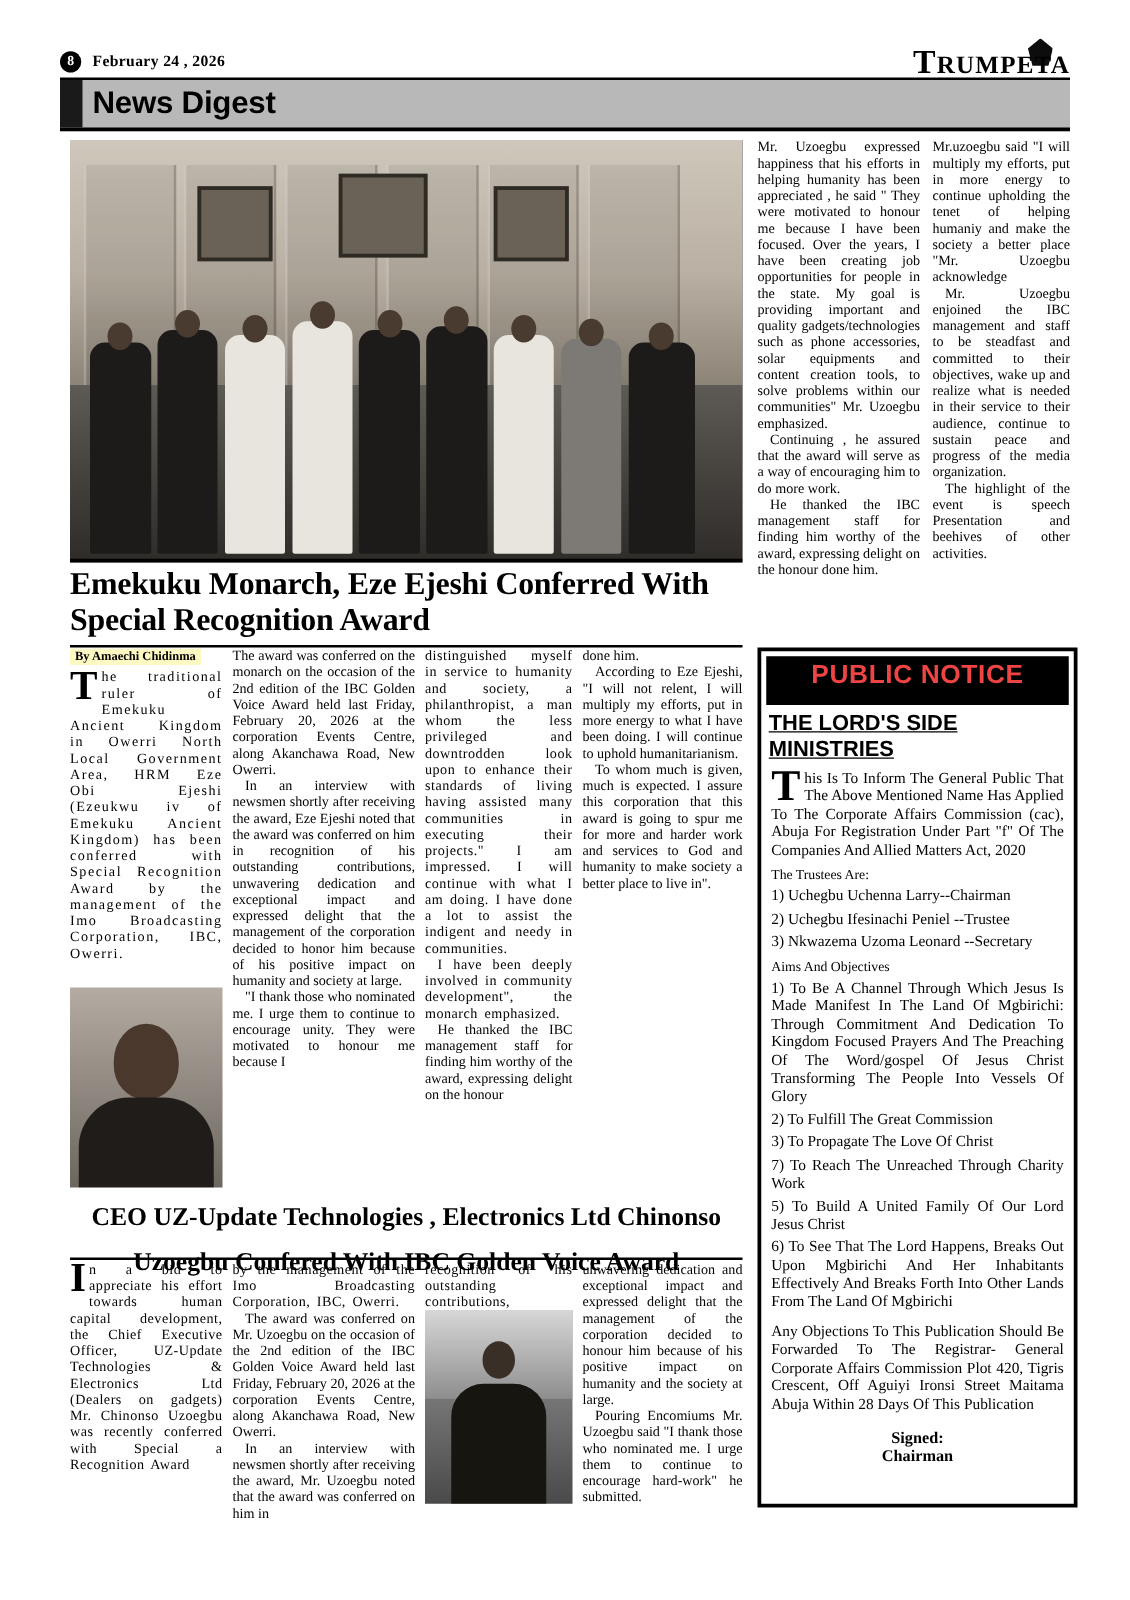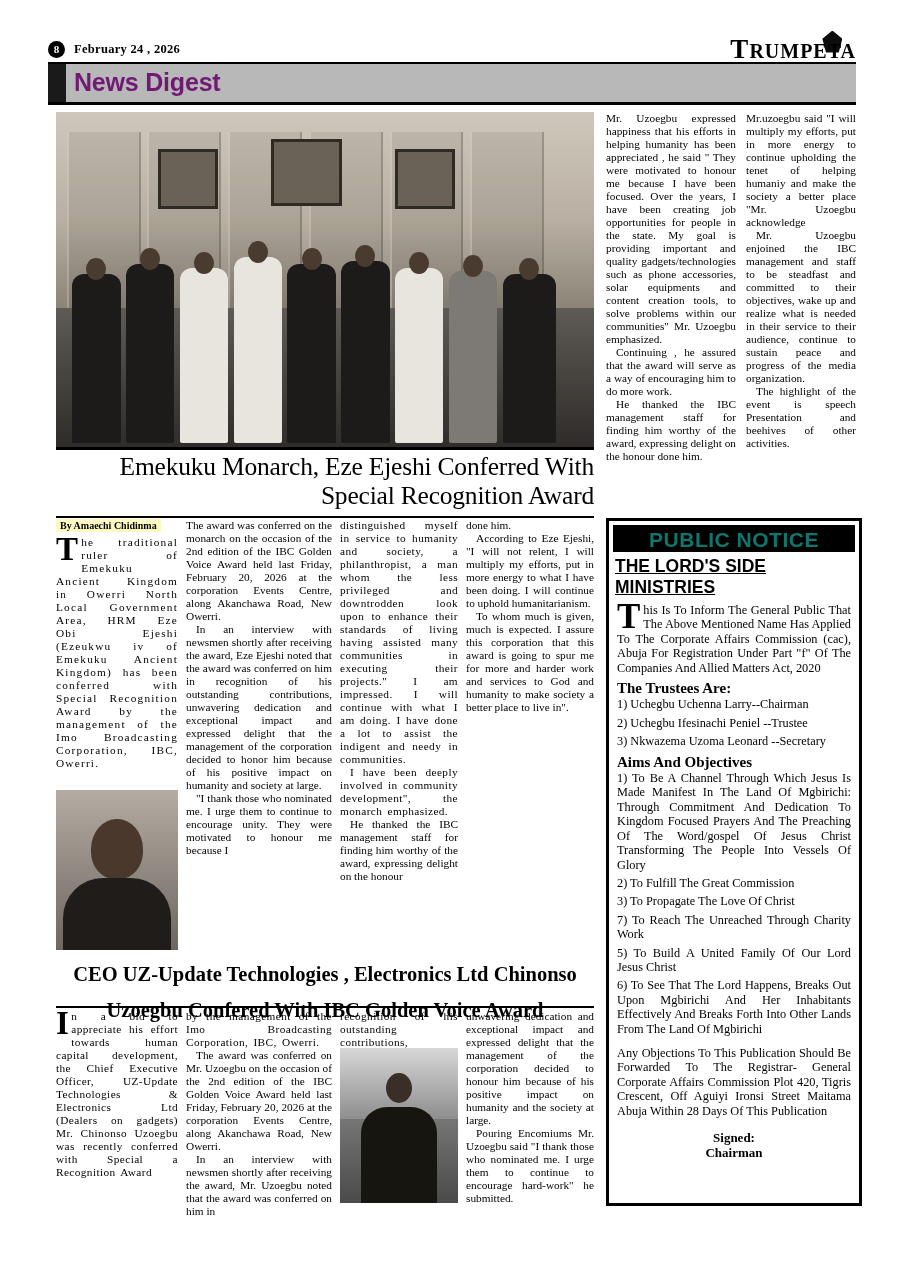--- a/index.html
+++ b/index.html
@@ -91,21 +91,21 @@
     width: 18px; height: 38px;
     background: #1a1a1a;
   }
   .section-title {
     position: absolute;
     left: 26px; top: 4px;
     font-family: "Liberation Sans", sans-serif;
     font-weight: bold;
     font-size: 25px;
     letter-spacing: -0.2px;
-    color: #701a75;
+    color: #000000;
   }
   
   .col-text {
     font-family: "Liberation Serif", serif;
     font-size: 11.3px;
     line-height: 13.0px;
     text-align: justify;
     text-justify: inter-word;
     hyphens: auto;
   }
@@ -153,23 +153,23 @@
   .figure.white { background:#e8e5df; }
   .figure.grey { background:#7d7a75; }
   .photo-caption-band {
     position:absolute; left:0; right:0; bottom:0; height:3px; background:#000;
   }
   
   .headline-1 {
     position: absolute;
     left: 56px; top: 452px;
     width: 538px;
-    text-align: right;
-    font-family: "Liberation Serif", serif;
-    font-weight: normal;
+    text-align: left;
+    font-family: "Liberation Serif", serif;
+    font-weight: bold;
     font-size: 25.5px;
     line-height: 29px;
     letter-spacing: -0.2px;
   }
   .headline-rule {
     position:absolute;
     left:56px; top:516px; width:538px; height:2px; background:#000;
   }
   
   .byline {
@@ -219,26 +219,26 @@
   .c6 { position:absolute; left:746px; top:112px; width:110px; }
 
   
   .notice-box {
     position:absolute;
     left:606px; top:518px; width:250px; height:682px;
     border: 3px solid #000;
   }
   .notice-header {
     margin: 4px;
-    background:#000; color:#0f766e;
+    background:#000; color:#ef4444;
     text-align:center;
     font-family:"Liberation Sans", sans-serif;
     font-weight:bold;
     font-size:21px;
-    padding:3px 0 0;
+    padding:3px 0 12px;
     letter-spacing:.5px;
   }
   .notice-sub {
     text-align:left;
     font-family:Liberation Sans, sans-serif;
     font-weight:bold;
     font-size:17.5px;
     text-decoration: underline;
     margin: 2px 6px 5px;
   }
@@ -248,22 +248,22 @@
     font-size:12.3px;
     line-height:14.4px;
     text-align: justify;
   }
   .notice-body p { margin:0 0 4px;font-family:Liberation Serif, serif; }
   .notice-body .dropcap2::first-letter {
     float:left; font-size:35px; line-height:27px; font-weight:bold; padding-right:3px;
   }
   .notice-body h4 {
     margin: 6px 0 2px;
-    font-size: 15px;
-    font-weight:bold;
+    font-size: 11px;
+    font-weight:normal;
   }
   .signed {
     text-align:center;
     font-weight:bold;
     font-size:13px;
     margin-top:12px;
     line-height:15px;
   }
   
   .headline-2 {

